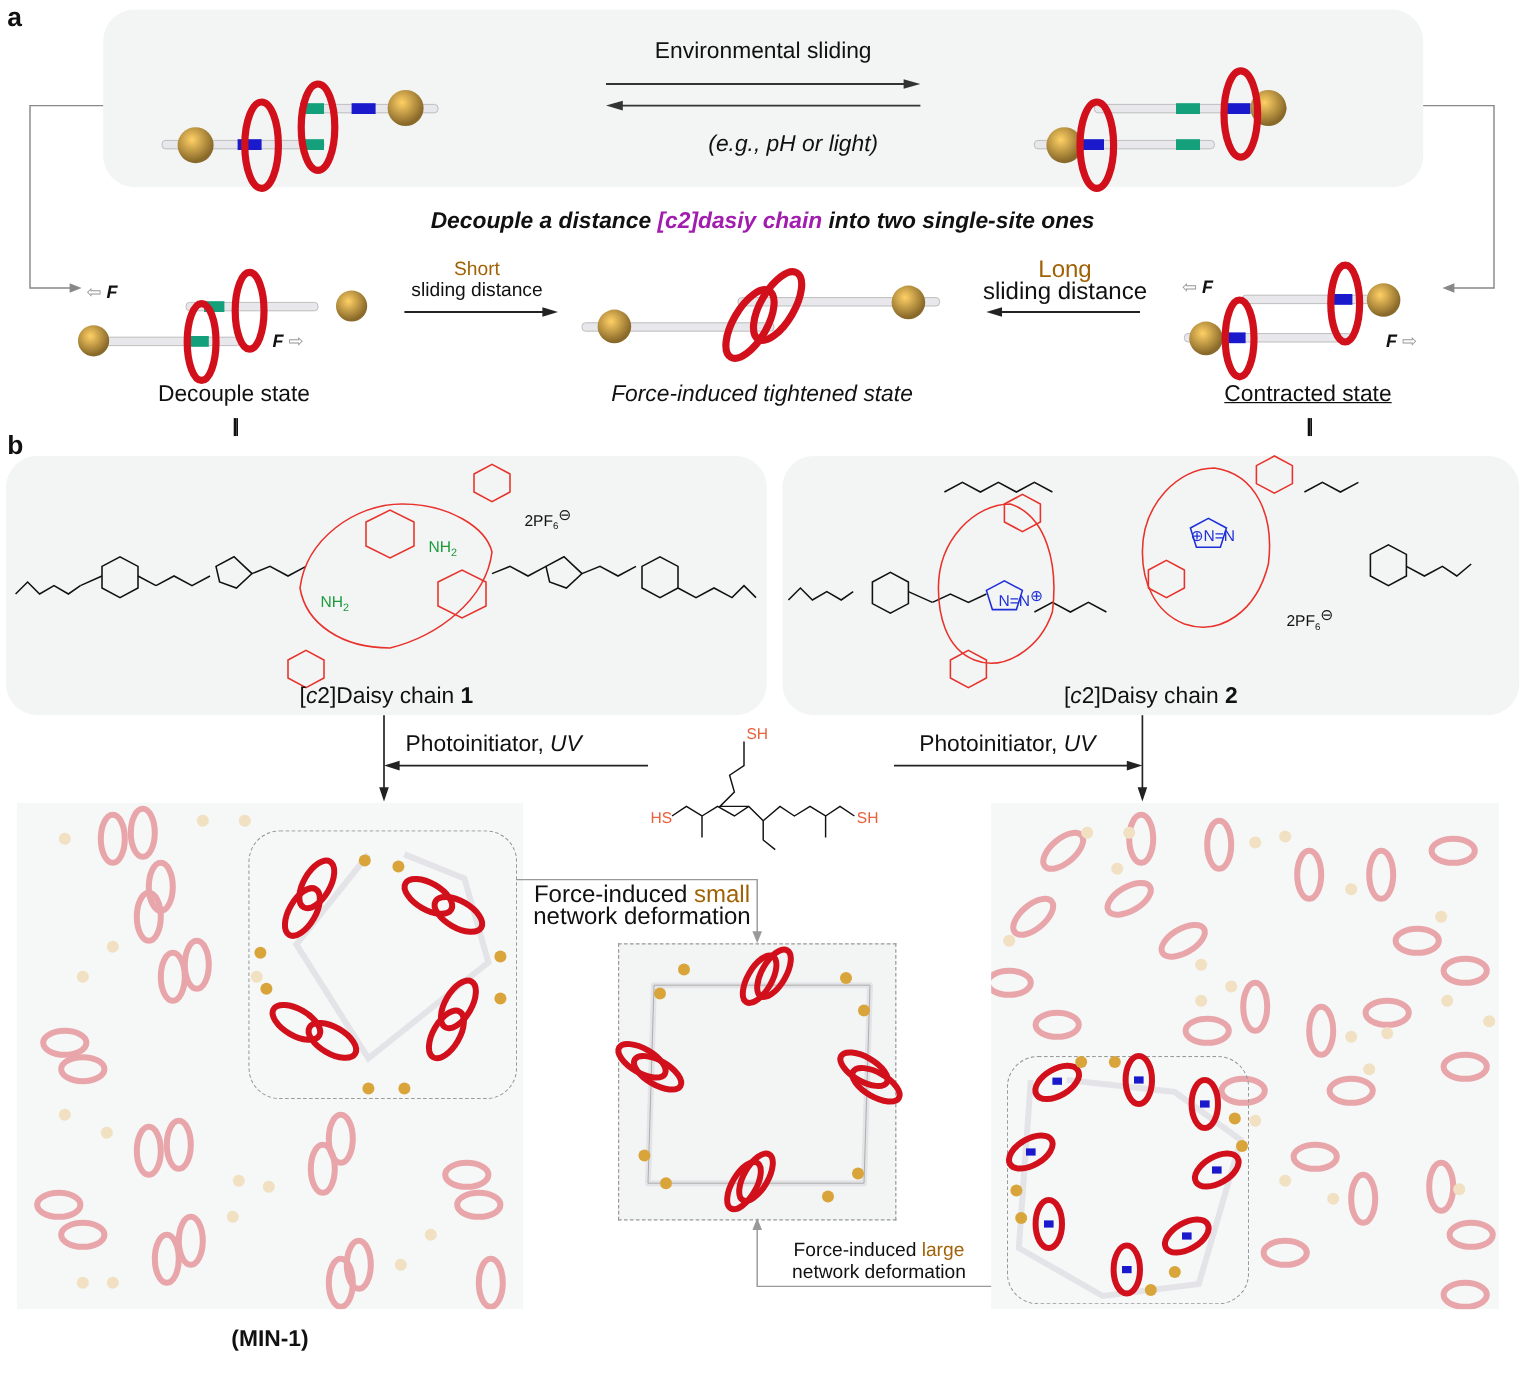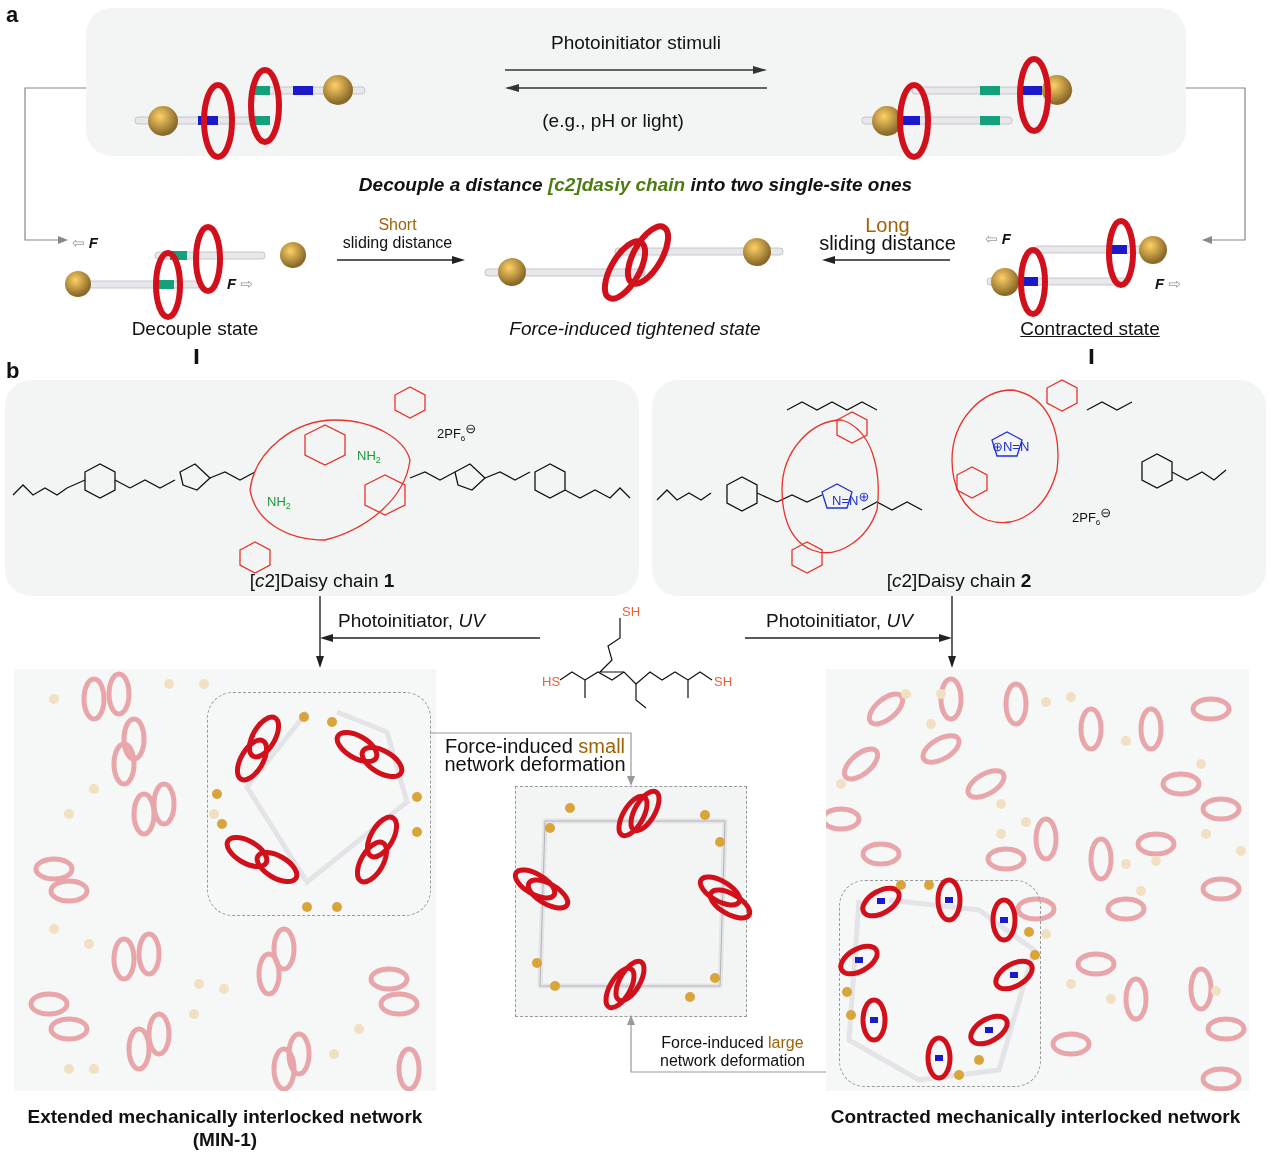--- a/index.html
+++ b/index.html
@@ -37,28 +37,28 @@
   <rect x="68" y="91" width="20" height="9" fill="#1a1acc"></rect>
   <rect x="120" y="91" width="20" height="9" fill="#14a07a"></rect>
   <rect x="163" y="61" width="20" height="9" fill="#1a1acc"></rect>
   <rect x="120" y="61" width="20" height="9" fill="#14a07a"></rect>
   <circle cx="33" cy="96" r="15" fill="url(#ball)"></circle>
   <circle cx="208" cy="65" r="15" fill="url(#ball)"></circle>
   <ellipse cx="135" cy="81" rx="14" ry="36" fill="none" stroke="#d1101c" stroke-width="6"></ellipse>
   <ellipse cx="88" cy="96" rx="14" ry="36" fill="none" stroke="#d1101c" stroke-width="6"></ellipse>
 </svg>
 
-<div class="abs txt center" style="left:505px;top:32px;width:262px;">Photoinitiator stimuli</div>
+<div class="abs txt center" style="left:505px;top:32px;width:262px;">Environmental sliding</div>
 <svg style="left:505px;top:62px;" width="262" height="30">
   <line x1="0" y1="8" x2="255" y2="8" stroke="#333" stroke-width="1.6"></line>
   <polygon points="262,8 248,4 248,12" fill="#333"></polygon>
   <line x1="7" y1="26" x2="262" y2="26" stroke="#333" stroke-width="1.6"></line>
   <polygon points="0,26 14,22 14,30" fill="#333"></polygon>
 </svg>
-<div class="abs txt center" style="left:482px;top:110px;width:262px;">(e.g., pH or light)</div>
+<div class="abs txt center" style="left:530px;top:110px;width:262px;font-style:italic;">(e.g., pH or light)</div>
 
 <svg style="left:862px;top:25px;" width="245" height="115">
   <rect x="0" y="92" width="150" height="7" rx="3" fill="#e8e8ec" stroke="#bbb" stroke-width="0.8"></rect>
   <rect x="50" y="62" width="160" height="7" rx="3" fill="#e8e8ec" stroke="#bbb" stroke-width="0.8"></rect>
   <rect x="38" y="91" width="20" height="9" fill="#1a1acc"></rect>
   <rect x="118" y="91" width="20" height="9" fill="#14a07a"></rect>
   <rect x="118" y="61" width="20" height="9" fill="#14a07a"></rect>
   <rect x="160" y="61" width="20" height="9" fill="#1a1acc"></rect>
   <circle cx="25" cy="96" r="15" fill="url(#ball)"></circle>
   <circle cx="195" cy="65" r="15" fill="url(#ball)"></circle>
@@ -67,21 +67,21 @@
 </svg>
 
 <svg style="left:0;top:0;" width="1271" height="260">
   <polyline points="86,88 25,88 25,240 62,240" fill="none" stroke="#888" stroke-width="1.2"></polyline>
   <polygon points="68,240 58,236 58,244" fill="#888"></polygon>
   <polyline points="1186,88 1245,88 1245,240 1210,240" fill="none" stroke="#888" stroke-width="1.2"></polyline>
   <polygon points="1202,240 1212,236 1212,244" fill="#888"></polygon>
 </svg>
 
 <div class="abs bold ital center" style="left:0;top:174px;width:1271px;font-size:19px;">
-  <span>Decouple a distance </span><span style="color:#4d7c0f;">[c2]dasiy chain</span><span> into two single-site ones</span>
+  <span>Decouple a distance </span><span style="color:#a21caf;">[c2]dasiy chain</span><span> into two single-site ones</span>
 </div>
 
 <svg style="left:60px;top:215px;" width="200" height="100">
   <rect x="20" y="66" width="120" height="7" rx="3" fill="#e8e8ec" stroke="#bbb" stroke-width="0.8"></rect>
   <rect x="95" y="37" width="110" height="7" rx="3" fill="#e8e8ec" stroke="#bbb" stroke-width="0.8"></rect>
   <rect x="97" y="65" width="17" height="9" fill="#14a07a"></rect>
   <rect x="110" y="36" width="17" height="9" fill="#14a07a"></rect>
   <circle cx="18" cy="69" r="13" fill="url(#ball)"></circle>
   <circle cx="233" cy="40" r="13" fill="url(#ball)"></circle>
   <ellipse cx="108" cy="70" rx="12" ry="32" fill="none" stroke="#d1101c" stroke-width="6"></ellipse>
@@ -421,18 +421,16 @@
 <div class="abs center" style="left:440px;top:737px;width:190px;font-size:20px;line-height:18px;">
   <div><span>Force-induced </span><span class="red">small</span></div>
   <div>network deformation</div>
 </div>
 <div class="abs center" style="left:640px;top:1034px;width:185px;font-size:16px;line-height:18px;">
   <div><span>Force-induced </span><span class="red">large</span></div>
   <div>network deformation</div>
 </div>
 
 <div class="abs caption" style="left:0;top:1105px;width:450px;">
-  <div>Extended mechanically interlocked network</div>
   <div>(MIN-1)</div>
 </div>
 <div class="abs caption" style="left:800px;top:1105px;width:471px;">
-  <div>Contracted mechanically interlocked network</div>
 </div>
 
 </body></html>

